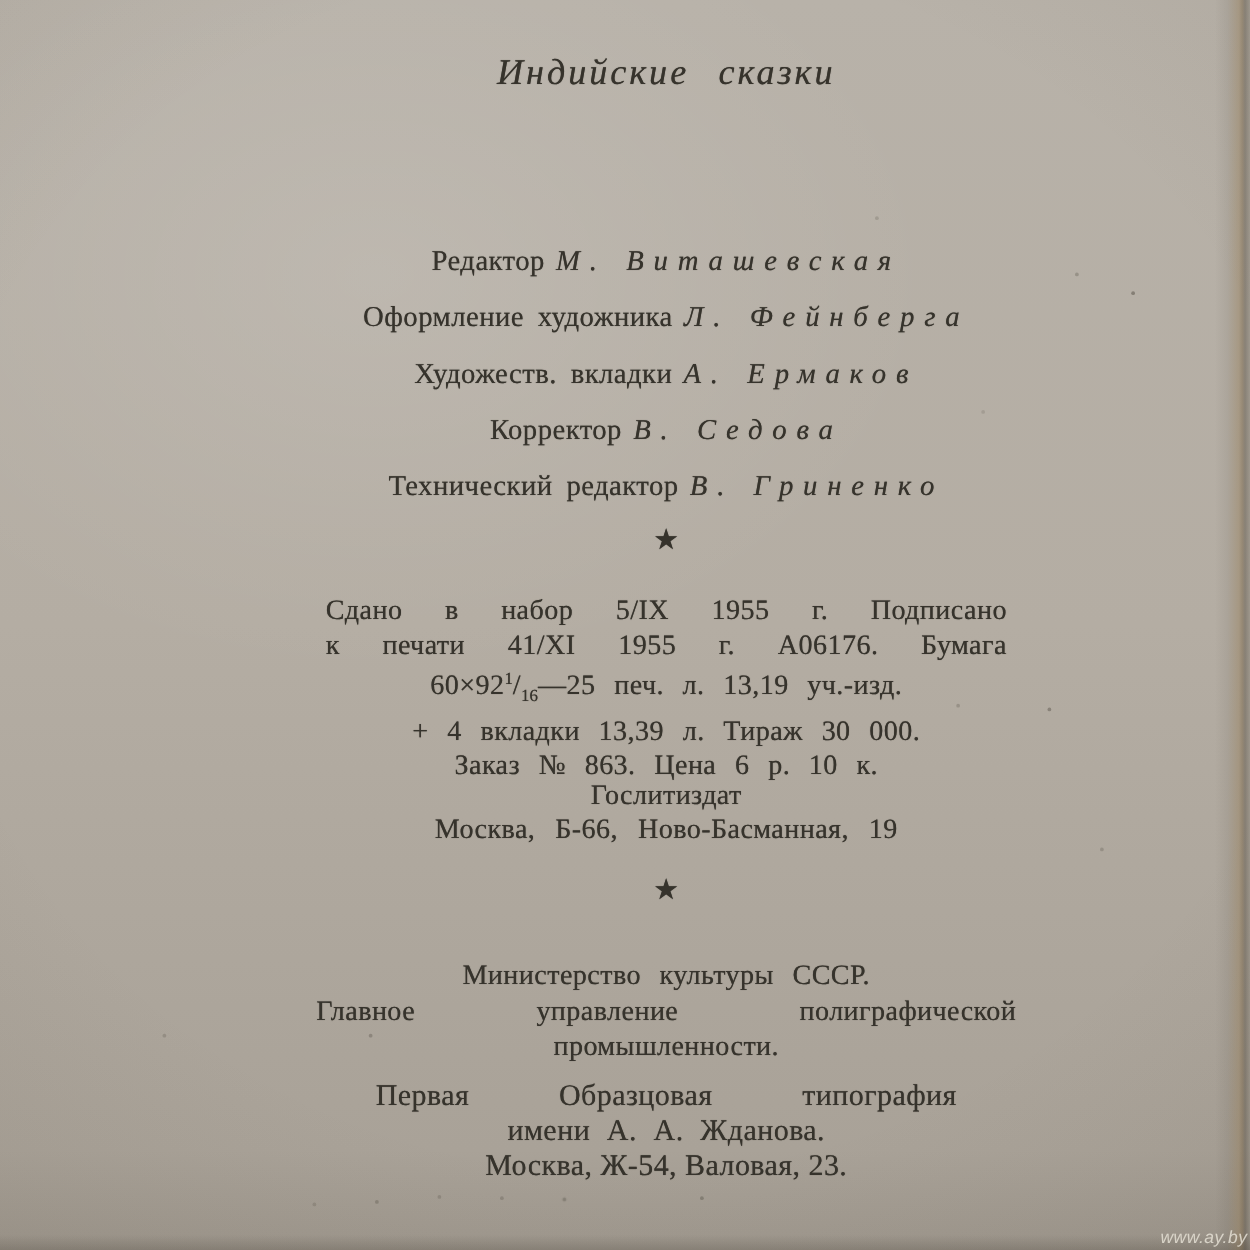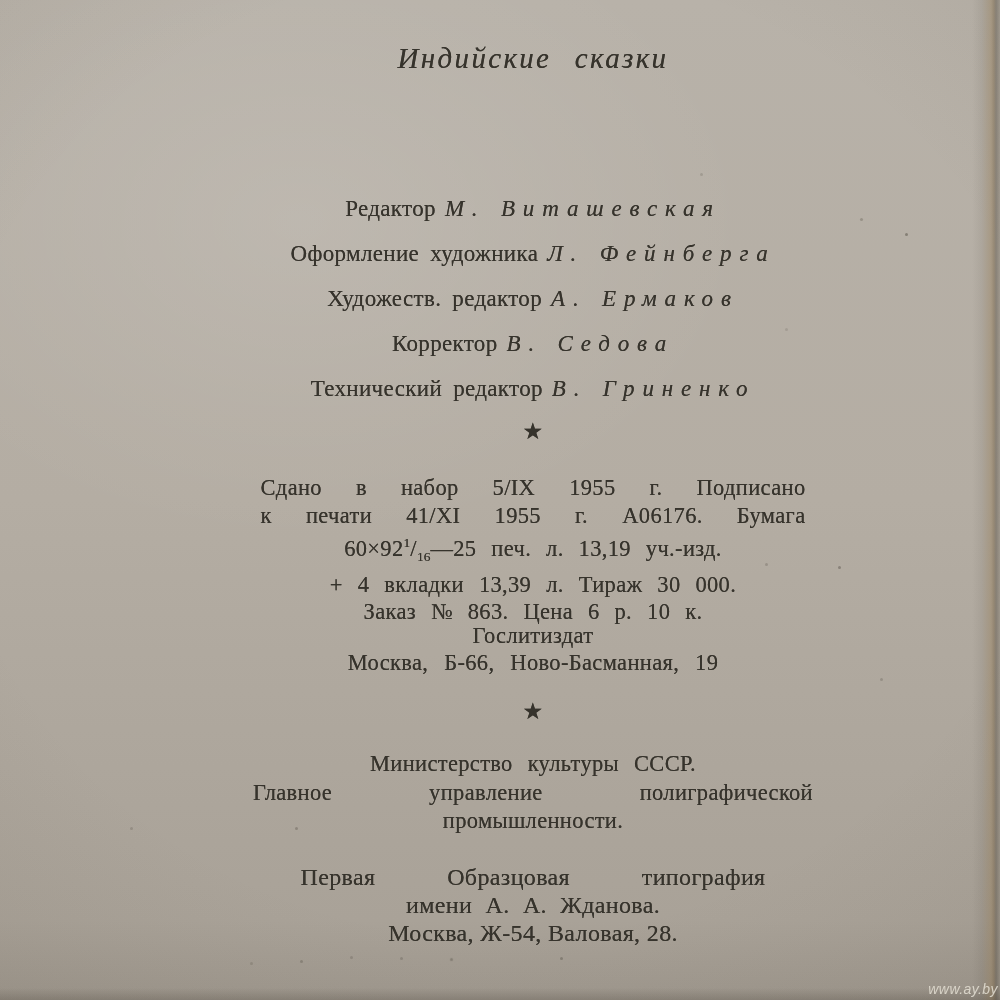--- a/index.html
+++ b/index.html
@@ -58,21 +58,21 @@
   .star-2 { top: 699px; }
   .imprint { top: 474px; font-size: 22.5px; line-height: 27.5px; word-spacing: 5px; }
   .imprint-inner { width: 545px; margin: 0 auto; }
   .jl { text-align: justify; text-align-last: justify; text-justify: inter-word; }
   .ws8 { word-spacing: 9px; }
   sup { font-size: 0.60em; vertical-align: super; letter-spacing: 0; }
   sub { font-size: 0.60em; vertical-align: sub; letter-spacing: 0; }
   .publisher { top: 622px; font-size: 22.5px; line-height: 27px; }
   .publisher-address { word-spacing: 10px; }
   .ministry { top: 750px; font-size: 22.5px; line-height: 28.5px; }
-  .ministry-inner { width: 560px; margin: 0 auto; }
+  .ministry-inner { width: 560px; margin: 16px auto; }
   .printer { top: 863px; font-size: 24px; line-height: 28px; }
   .printer-inner { width: 465px; margin: 0 auto; }
   .ws6 { word-spacing: 7px; }
   .watermark {
     position: absolute; right: 2px; bottom: 3px;
     font-family: "Liberation Sans", "DejaVu Sans", sans-serif;
     font-size: 14px; color: rgba(228,223,212,0.85);
     letter-spacing: 0.03em;
     font-style: italic;
   }
@@ -84,21 +84,21 @@
 
   <div class="texture-right-edge"></div>
   <div class="texture-bottom-edge"></div>
   <div class="speckles"></div>
 
   <h1 class="abs title ink">Индийские сказки</h1>
 
   <div class="abs credits ink">
     <div><span>Редактор</span><span class="credit-name">М. Виташевская</span></div>
     <div><span>Оформление художника</span><span class="credit-name">Л. Фейнберга</span></div>
-    <div><span>Художеств. редактор</span><span class="credit-name">А. Ермаков</span></div>
+    <div><span>Художеств. вкладки</span><span class="credit-name">А. Ермаков</span></div>
     <div><span>Корректор</span><span class="credit-name">В. Седова</span></div>
     <div><span>Технический редактор</span><span class="credit-name">В. Гриненко</span></div>
   </div>
 
   <div class="abs star star-1 ink">★</div>
 
   <div class="abs imprint ink">
     <div class="imprint-inner">
       <div class="jl">Сдано в набор 5/IX 1955 г. Подписано</div>
       <div class="jl">к печати 41/XI 1955 г. А06176. Бумага</div>
@@ -120,19 +120,19 @@
       <div class="ws8">Министерство культуры СССР.</div>
       <div class="jl">Главное управление полиграфической</div>
       <div>промышленности.</div>
     </div>
   </div>
 
   <div class="abs printer ink">
     <div class="printer-inner">
       <div class="jl">Первая Образцовая типография</div>
       <div class="ws6">имени А. А. Жданова.</div>
-      <div>Москва, Ж-54, Валовая, 28.</div>
+      <div>Москва, Ж-54, Валовая, 23.</div>
     </div>
   </div>
 
   <div class="watermark">www.ay.by</div>
 
 </div>
 
 </body></html>

